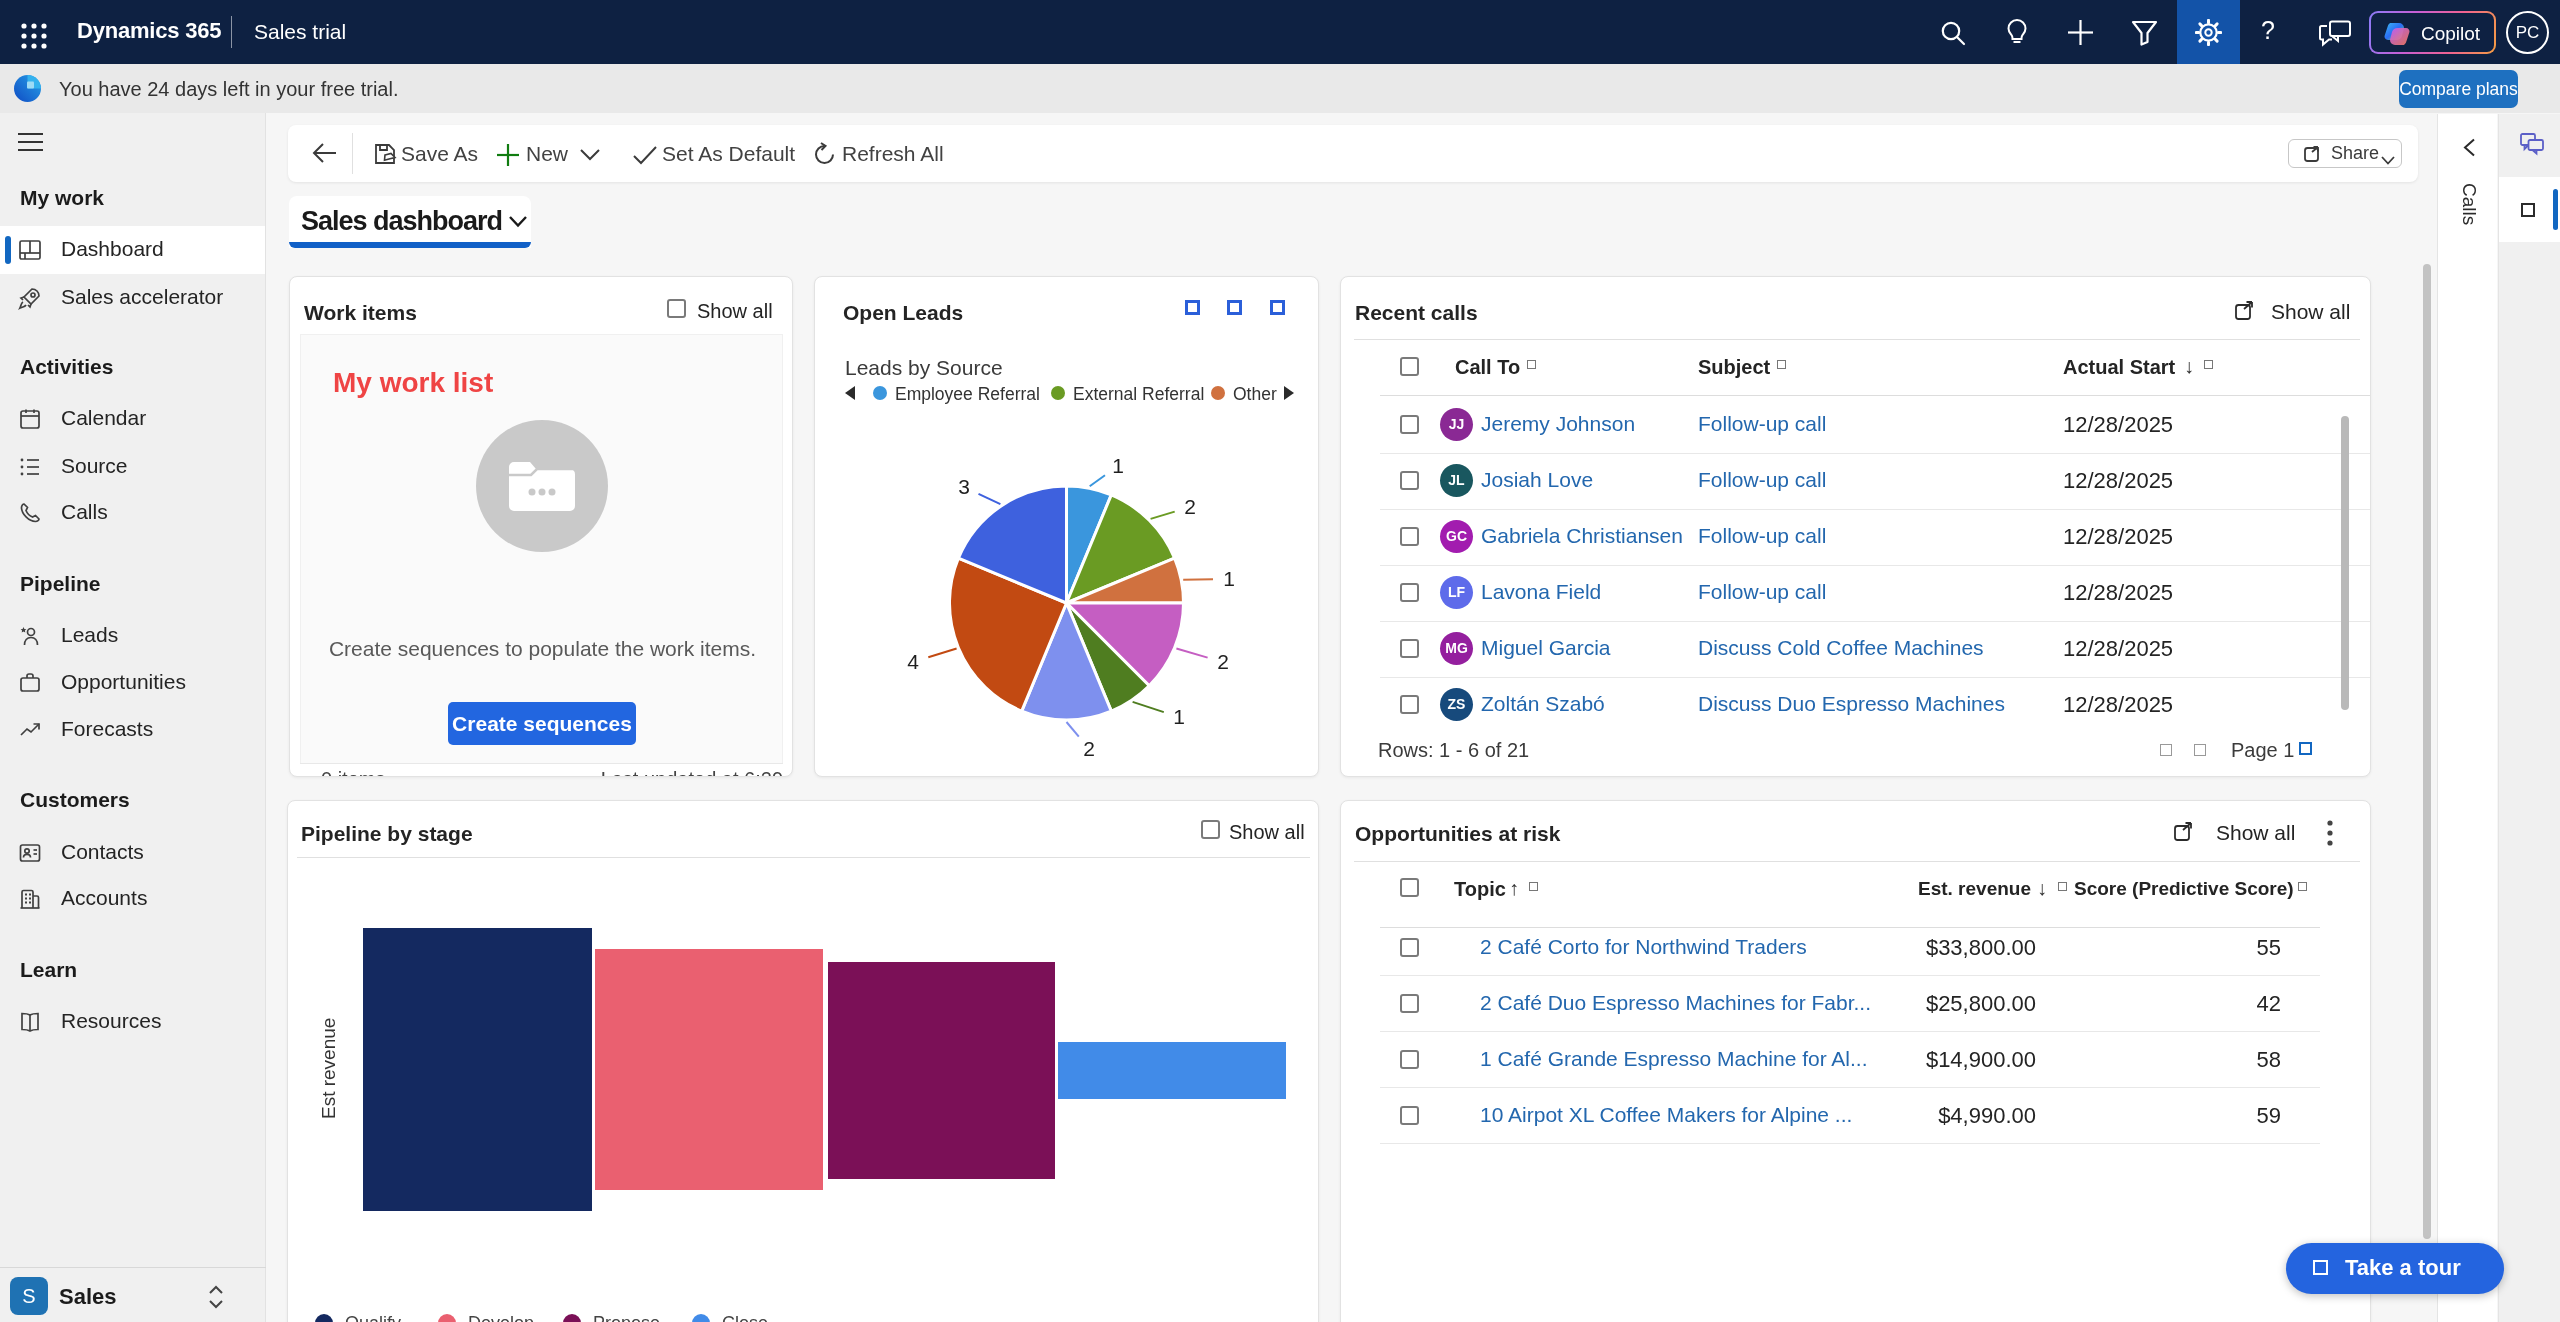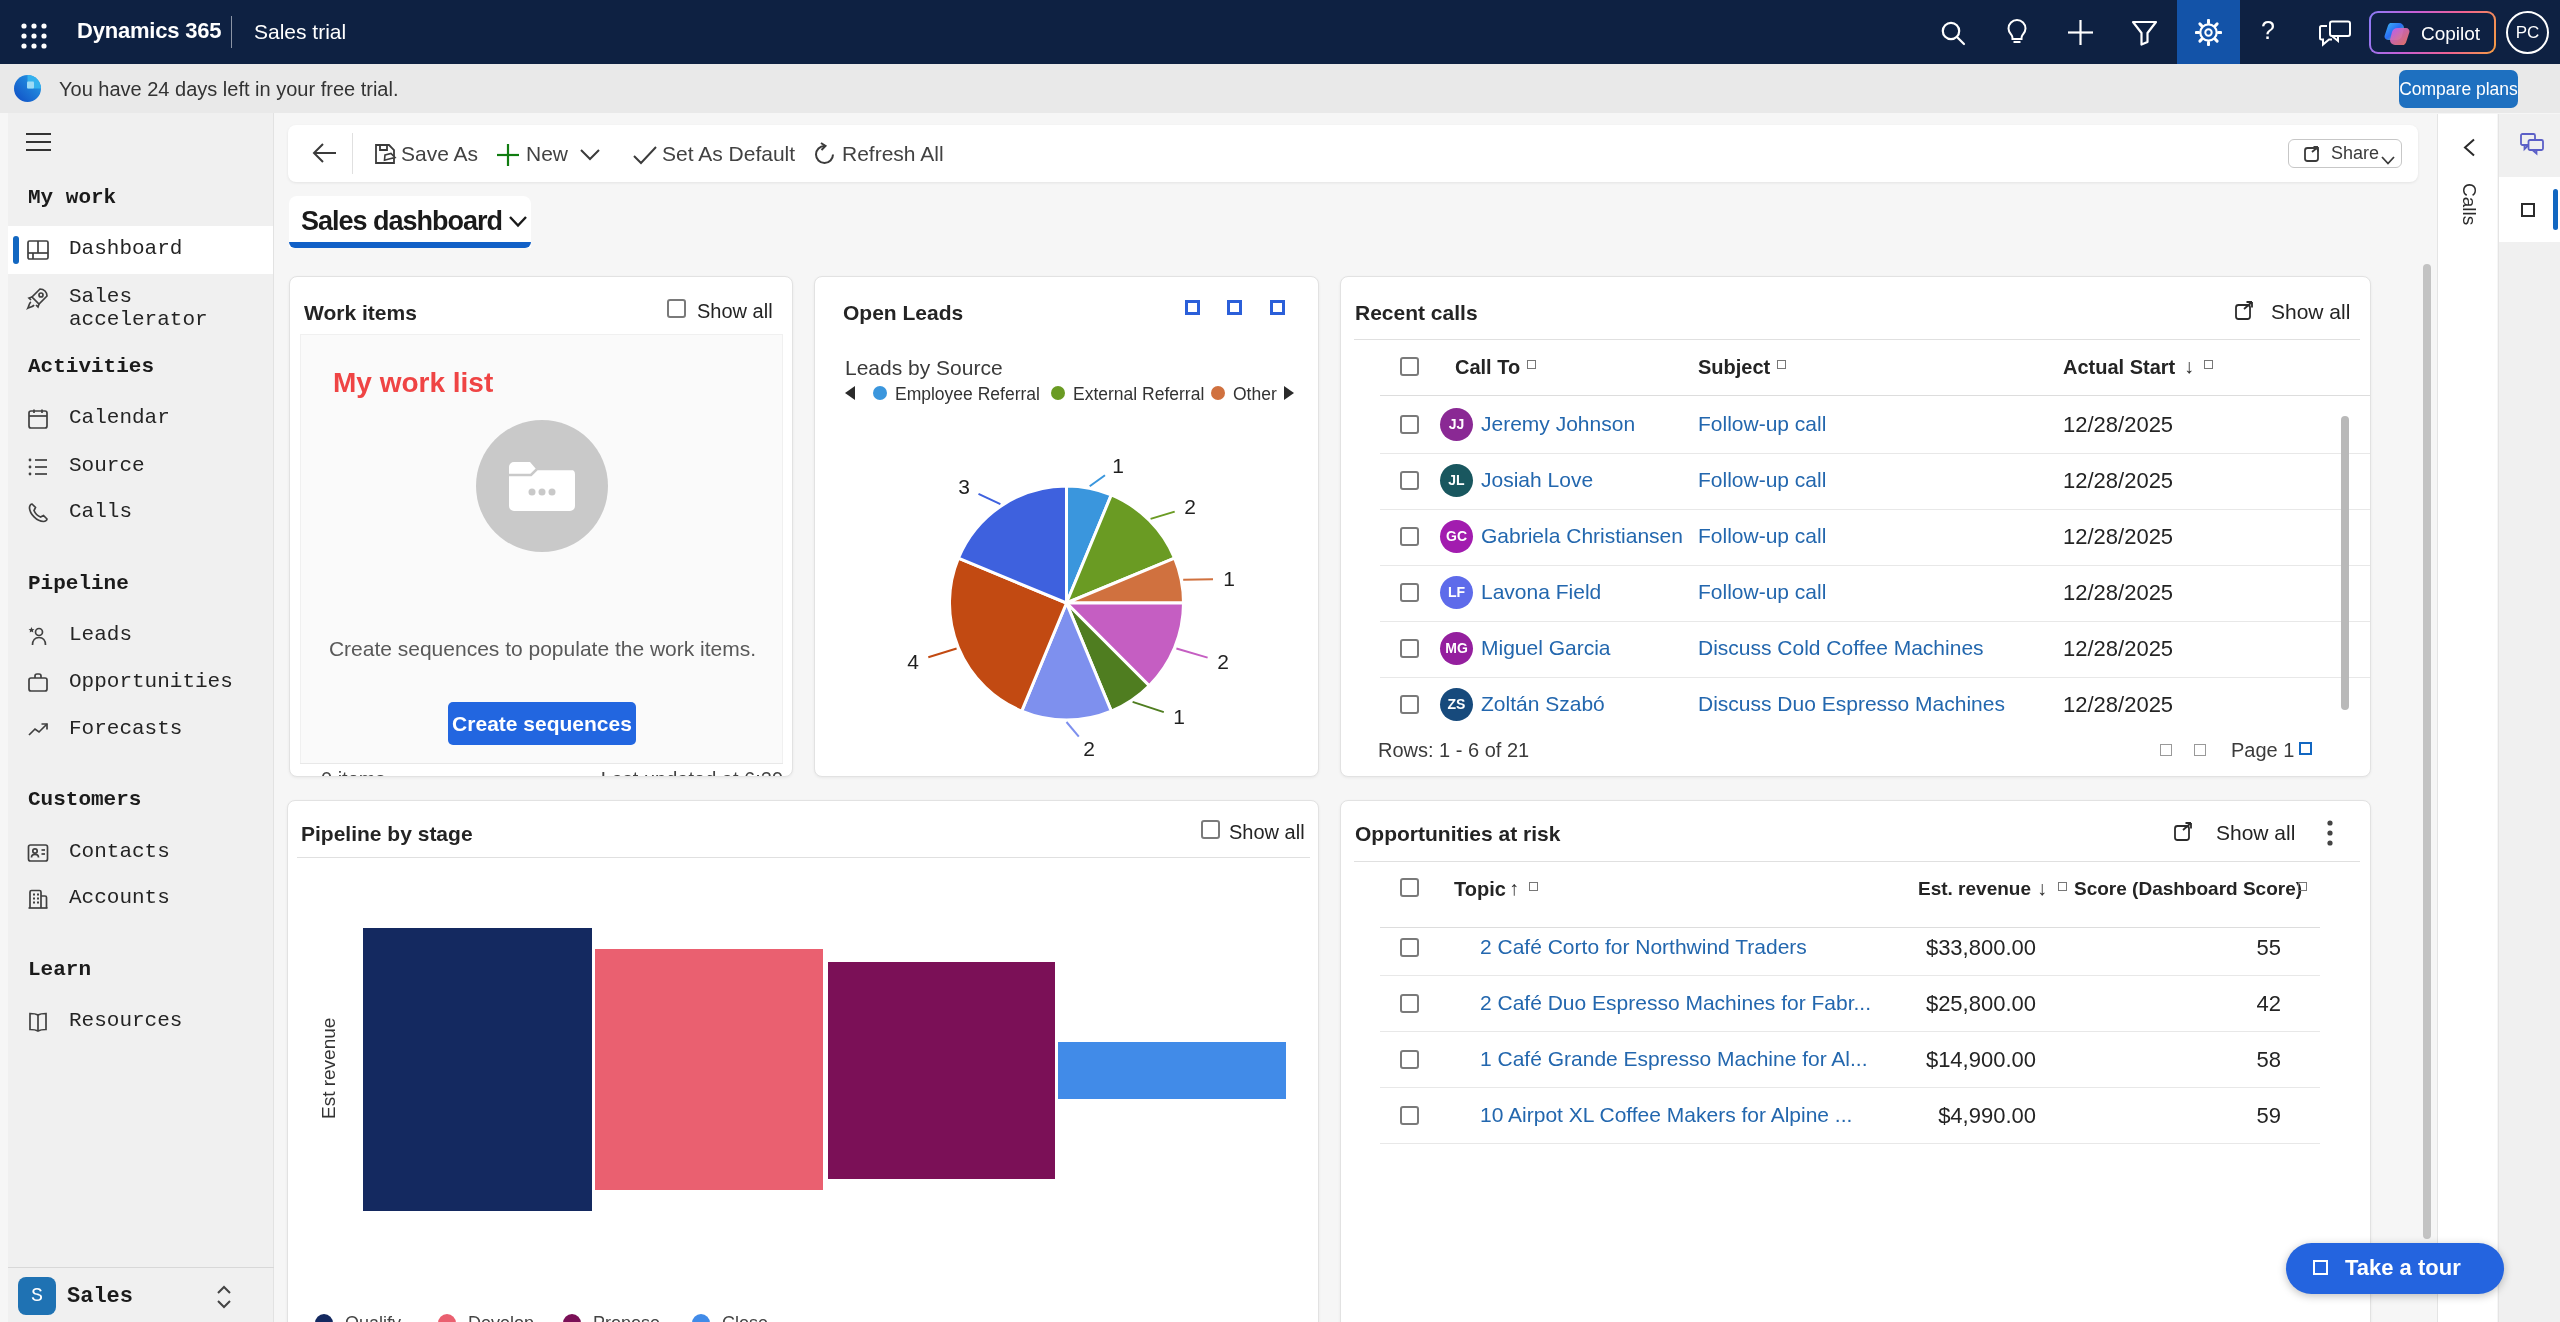--- a/index.html
+++ b/index.html
@@ -1,19 +1,19 @@
 <!DOCTYPE html>
 <html><head><meta charset="utf-8">
 <style>
 * { margin:0; padding:0; box-sizing:border-box; }
 html,body { width:2560px; height:1322px; overflow:hidden; font-family:"Liberation Sans", sans-serif; background:#F6F6F6;}
 .abs { position:absolute; }
 .topbar { position:absolute; left:0; top:0; width:2560px; height:64px; background:#0E2142; color:#fff; }
 .notif { position:absolute; left:0; top:64px; width:2560px; height:49px; background:#E9E9E9; }
-.sidebar { position:absolute; left:8px; top:113px; width:266px; height:1209px; background:#F0F0F0; border-right:1px solid #e2e2e2;font-family:Liberation Mono, monospace;}
+.sidebar { position:absolute; left:0; top:113px; width:266px; height:1209px; background:#F0F0F0; border-right:1px solid #e2e2e2;}
 .panelA { position:absolute; left:2437px; top:114px; width:60px; height:1208px; background:#fff; border-left:1px solid #e4e4e4;}
 .panelB { position:absolute; left:2498px; top:114px; width:62px; height:1208px; background:#F0F0F0; border-left:1px solid #e4e4e4;}
 .card { position:absolute; background:#fff; border:1px solid #E2E2E2; border-radius:8px; box-shadow:0 1px 3px rgba(0,0,0,0.06); }
 .ctitle { font-size:21px; font-weight:bold; color:#242424; }
 .chk { display:inline-block; width:19px; height:19px; border:2px solid #7a7a7a; border-radius:3px; background:#fff;}
 .link { color:#2367AE; }
 .sep { position:absolute; height:1px; background:#E8E8E8; }
 .vtext { writing-mode:vertical-rl; }
 </style></head>
 <body>
@@ -419,21 +419,21 @@
         <circle cx="3" cy="24" r="2.6" fill="#444"></circle>
       </svg></div>
   <div class="sep" style="left:13px; top:60px; width:1006px; background:#E0E0E0;"></div>
   <div class="abs" style="left:59px; top:77px;"><span class="chk"></span></div>
   <div class="abs" style="left:113px; top:77px; font-size:20px; font-weight:bold; color:#242424;">Topic</div>
   <div class="abs" style="left:168px; top:76px; font-size:20px; color:#333;">↑</div>
   <div class="abs" style="left:188px; top:81px; width:9px; height:9px; border:1.5px solid #777;"></div>
   <div class="abs" style="left:577px; top:77px; font-size:19px; font-weight:bold; color:#242424;">Est. revenue</div>
   <div class="abs" style="left:696px; top:76px; font-size:20px; color:#333;">↓</div>
   <div class="abs" style="left:717px; top:81px; width:9px; height:9px; border:1.5px solid #777;"></div>
-  <div class="abs" style="left:733px; top:77px; font-size:19px; font-weight:bold; color:#242424;">Score (Dashboard Score)</div>
+  <div class="abs" style="left:733px; top:77px; font-size:19px; font-weight:bold; color:#242424;">Score (Predictive Score)</div>
   <div class="abs" style="left:957px; top:81px; width:9px; height:9px; border:1.5px solid #777;"></div>
   <div class="sep" style="left:39px; top:126px; width:940px; background:#DDD;"></div>
   <div class="abs" style="left:59px; top:137px;"><span class="chk"></span></div>
     <div class="abs" style="left:139px; top:134px; font-size:21px;"><span class="link">2 Café Corto for Northwind Traders</span></div>
     <div class="abs" style="left:495px; top:134px; width:200px; text-align:right; font-size:22px; color:#242424;">$33,800.00</div>
     <div class="abs" style="left:840px; top:134px; width:100px; text-align:right; font-size:22px; color:#242424;">55</div>
     <div class="sep" style="left:39px; top:174px; width:940px;"></div>
     <div class="abs" style="left:59px; top:193px;"><span class="chk"></span></div>
     <div class="abs" style="left:139px; top:190px; font-size:21px;"><span class="link">2 Café Duo Espresso Machines for Fabr...</span></div>
     <div class="abs" style="left:495px; top:190px; width:200px; text-align:right; font-size:22px; color:#242424;">$25,800.00</div>

